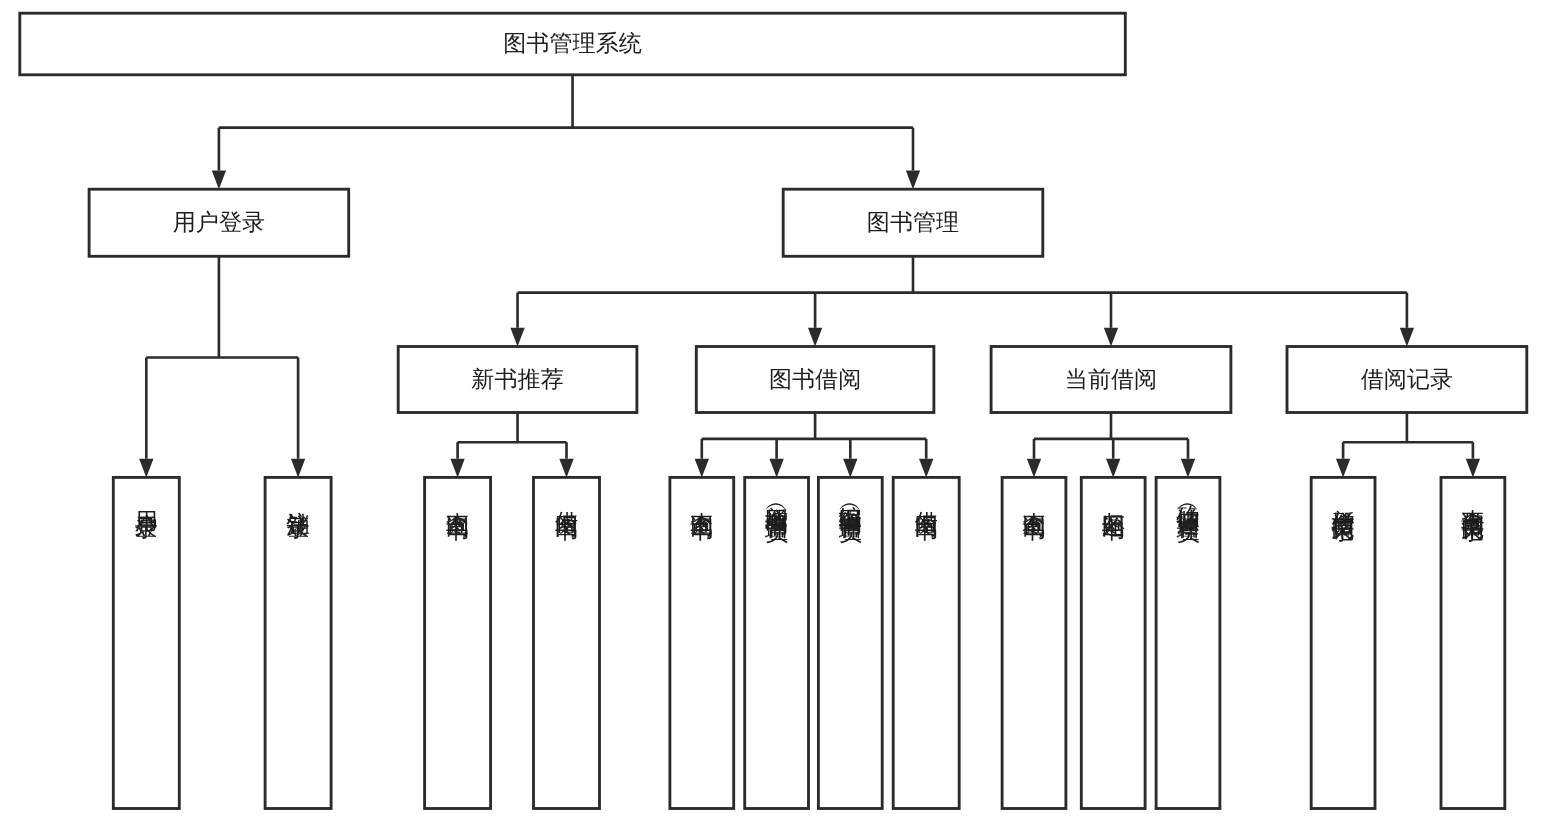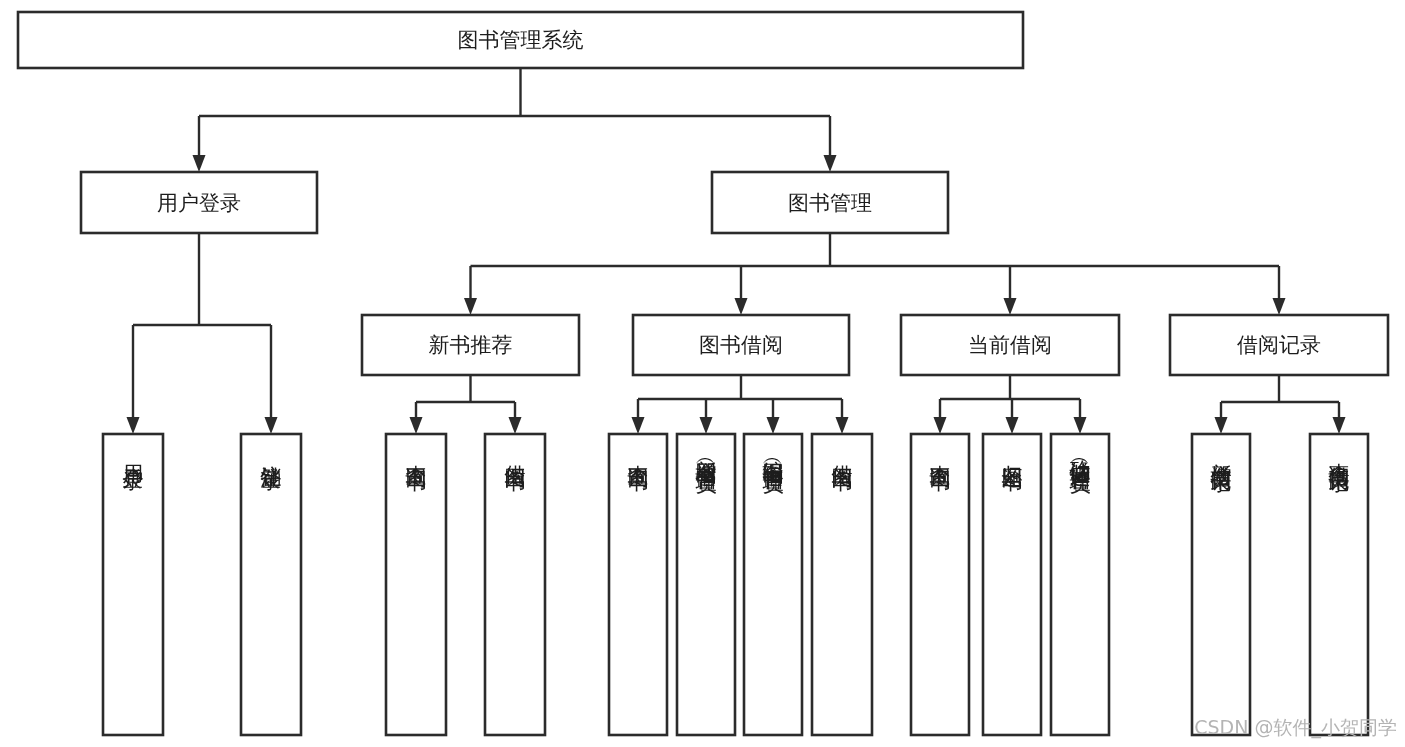--- a/index.html
+++ b/index.html
@@ -216,14 +216,13 @@
         <g>
           <rect x="1192" y="434" width="58" height="301" class="node-box"></rect>
           <text x="1221" y="452" class="node-label-vertical">新增借阅记录</text>
         </g>
         <g>
           <rect x="1310" y="434" width="58" height="301" class="node-box"></rect>
           <text x="1339" y="452" class="node-label-vertical">查询借阅记录</text>
         </g>
       </g>
   </svg>
-  <div class="watermark">CSDN @软件_小贺同学</div>
 </div>
 
 </body></html>

